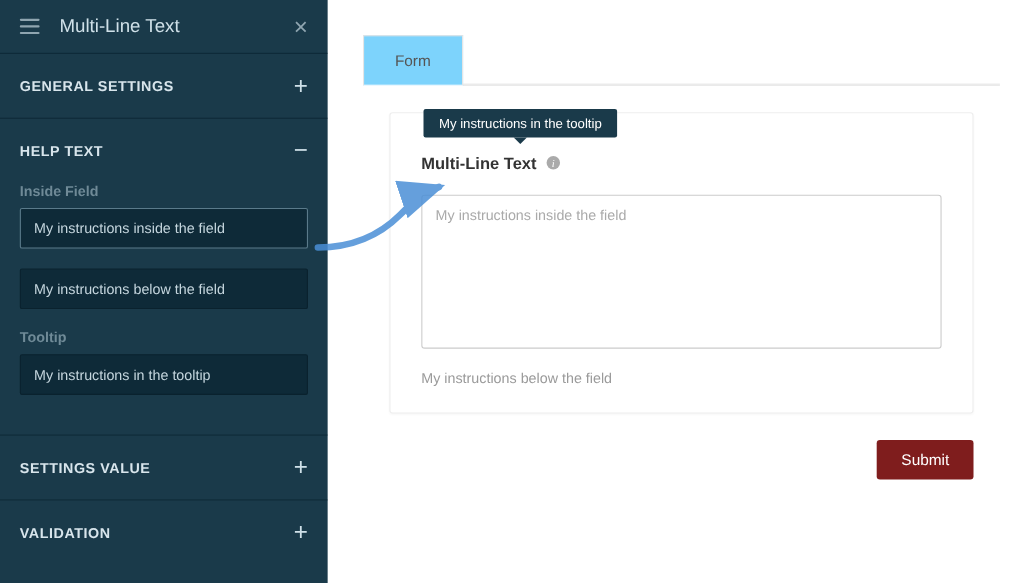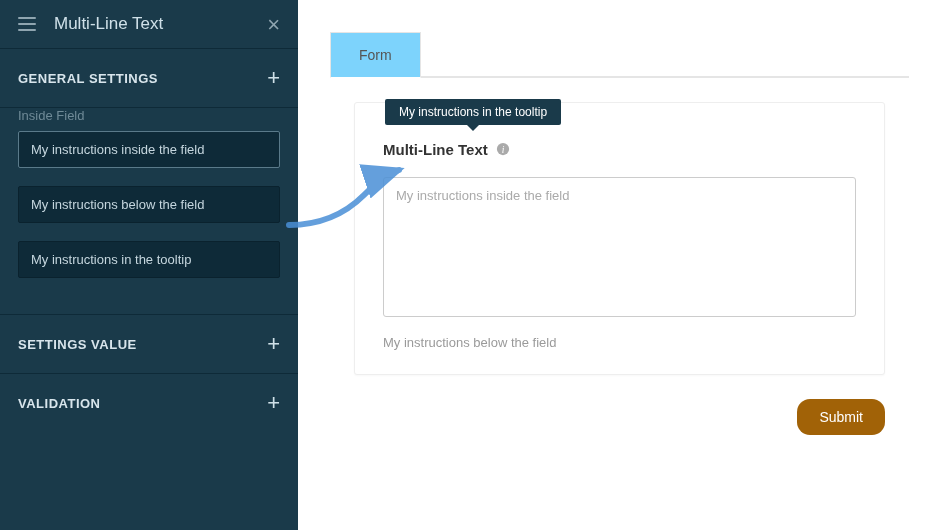--- a/index.html
+++ b/index.html
@@ -12,41 +12,41 @@
     .sidebar-title { margin-left: 18px; font-size: 17px; font-weight: 400; color: #cfe0e8; }
     .close-x { position: absolute; right: 18px; top: 12px; font-size: 22px; color: #8fa5b0; cursor: pointer; font-weight: 300; }
     
     .section { border-top: 1px solid #0e2a38; }
     .section-header { display: flex; align-items: center; justify-content: space-between; padding: 18px 18px; cursor: pointer; }
     .section-title { font-size: 13px; font-weight: 600; letter-spacing: 0.5px; color: #d8e5ec; }
     .section-toggle { font-size: 22px; color: #cfe0e8; font-weight: 300; line-height: 1; }
     
     .section-body { padding: 0 18px 18px 18px; }
     .field-group { margin-bottom: 18px; }
-    .field-label { font-size: 13px; color: #6f8a97; margin-bottom: 8px; display: block; }
+    .field-label { font-size: 13px; color: #6f8a97; margin-bottom: 8px; display: block; font-weight: bold; }
     .field-input { width: 100%; background: #0e2a38; border: 1px solid #0a222e; color: #c5d6de; padding: 10px 12px; font-size: 13px; border-radius: 2px; }
     .field-input.highlight { border: 1px solid #5a7a8a; }
     
     .main { flex: 1; background: #fff; padding: 0; position: relative; }
     .tabs { display: flex; border-bottom: 1px solid #e5e5e5; margin: 32px 32px 0 32px; }
     .tab { padding: 14px 28px; font-size: 14px; color: #555; border: 1px solid #e5e5e5; border-bottom: none; background: #7dd3fc; cursor: pointer; }
     .tab-spacer { flex: 1; border-bottom: 1px solid #e5e5e5; }
     .tab.active { border-bottom: 1px solid #fff; margin-bottom: -1px; }
     
     .form-panel { margin: 24px 56px; background: #fff; border: 1px solid #eee; border-radius: 3px; padding: 28px 28px 24px 28px; box-shadow: 0 1px 2px rgba(0,0,0,0.03); position: relative; }
     .form-field-label { font-size: 15px; font-weight: 600; color: #333; display: inline-block; }
     .info-icon { display: inline-flex; width: 14px; height: 14px; vertical-align: -1px; margin-left: 4px; }
     .tooltip { position: absolute; background: #1a3a4a; color: #fff; font-size: 12px; padding: 6px 14px; border-radius: 2px; white-space: nowrap; }
     .tooltip::after { content: ''; position: absolute; bottom: -6px; left: 50%; transform: translateX(-50%); border: 6px solid transparent; border-top-color: #1a3a4a; border-bottom: none; }
     .textarea { width: 100%; min-height: 140px; border: 1px solid #ccc; border-radius: 3px; padding: 10px 12px; font-size: 13px; color: #333; margin-top: 18px; resize: none; font-family: inherit; }
     .textarea::placeholder { color: #aaa; }
     .below-text { font-size: 13px; color: #9a9a9a; margin-top: 14px; }
     
     .submit-row { display: flex; justify-content: flex-end; margin: 18px 56px 0 56px; }
-    .submit-btn { background: #a16207; color: #fff; border: none; padding: 10px 22px; font-size: 14px; border-radius: 13px; cursor: pointer; margin-left: 16px; }
+    .submit-btn { background: #7f1d1d; color: #fff; border: none; padding: 10px 22px; font-size: 14px; border-radius: 3px; cursor: pointer; margin-left: 16px; }
     
     .arrow-svg { position: absolute; left: 284px; top: 155px; pointer-events: none; z-index: 5; }
   </style>
 </head>
 <body>
 
 <div class="sidebar">
   <div class="sidebar-header">
     <div class="hamburger">
       <span></span>
@@ -58,29 +58,34 @@
   </div>
 
   <div class="section">
     <div class="section-header">
       <span class="section-title">GENERAL SETTINGS</span>
       <span class="section-toggle">+</span>
     </div>
   </div>
 
   <div class="section">
+    <div class="section-header">
+      <span class="section-title">HELP TEXT</span>
+      <span class="section-toggle">−</span>
+    </div>
     <div class="section-body">
       <div class="field-group">
         <label class="field-label">Inside Field</label>
         <input class="field-input highlight" value="My instructions inside the field" style="">
       </div>
       <div class="field-group">
         <input class="field-input" value="My instructions below the field" style="">
       </div>
       <div class="field-group">
+        <label class="field-label">Tooltip</label>
         <input class="field-input" value="My instructions in the tooltip" style="">
       </div>
     </div>
   </div>
 
   <div class="section">
     <div class="section-header">
       <span class="section-title">SETTINGS VALUE</span>
       <span class="section-toggle">+</span>
     </div>

